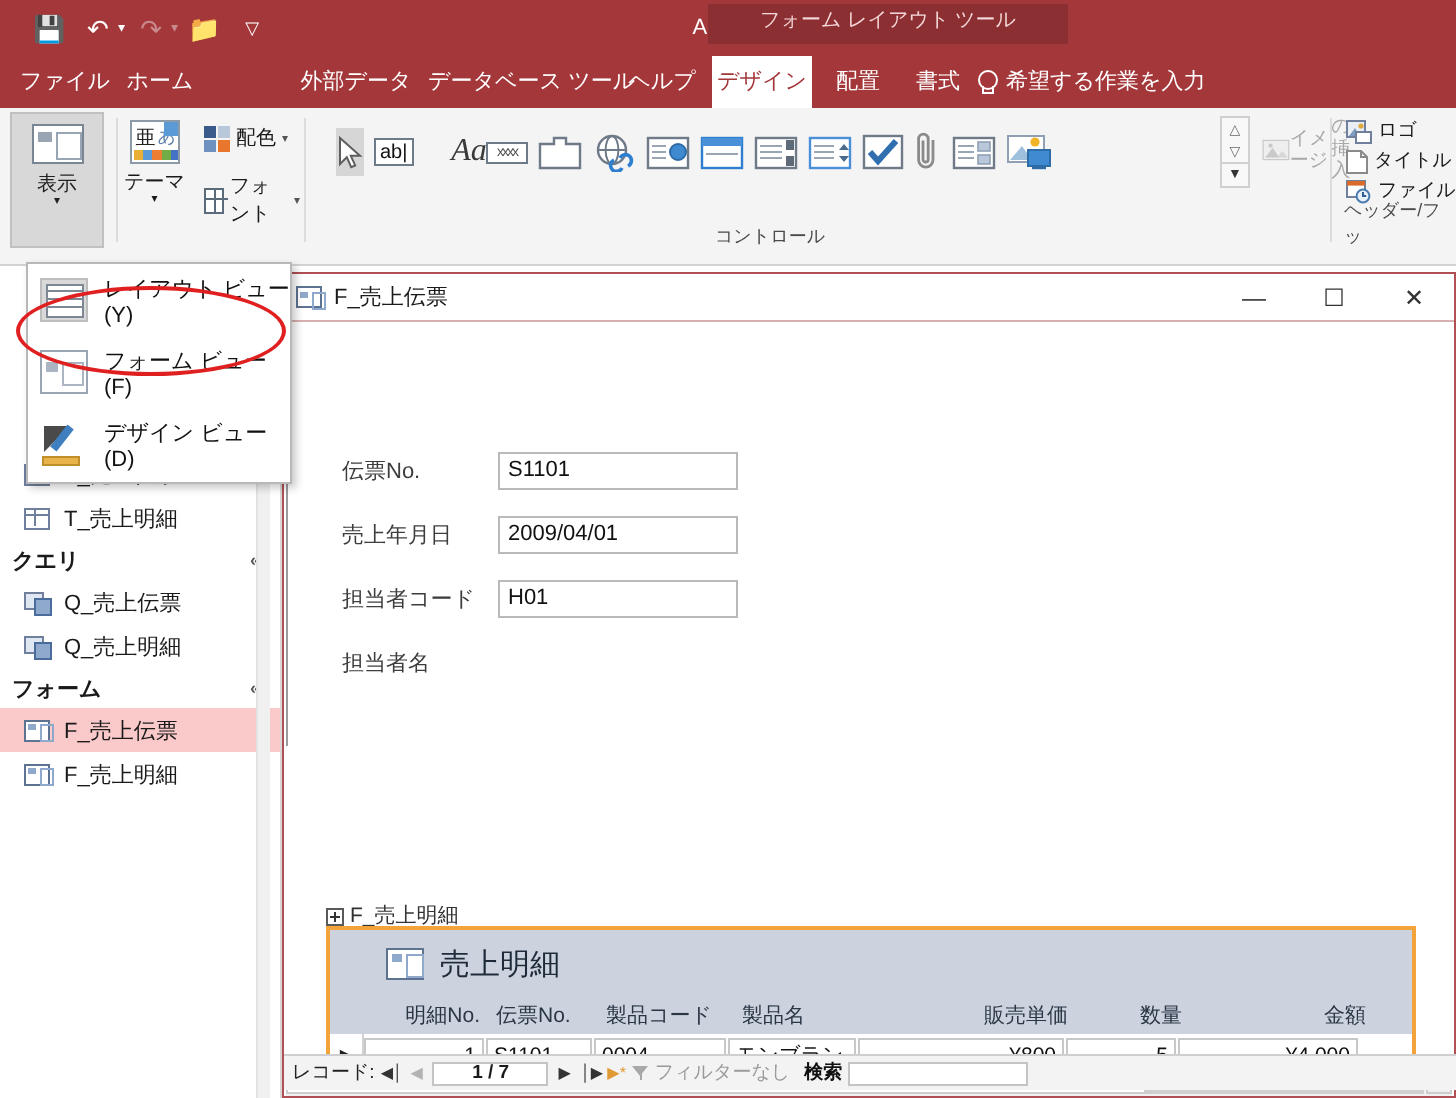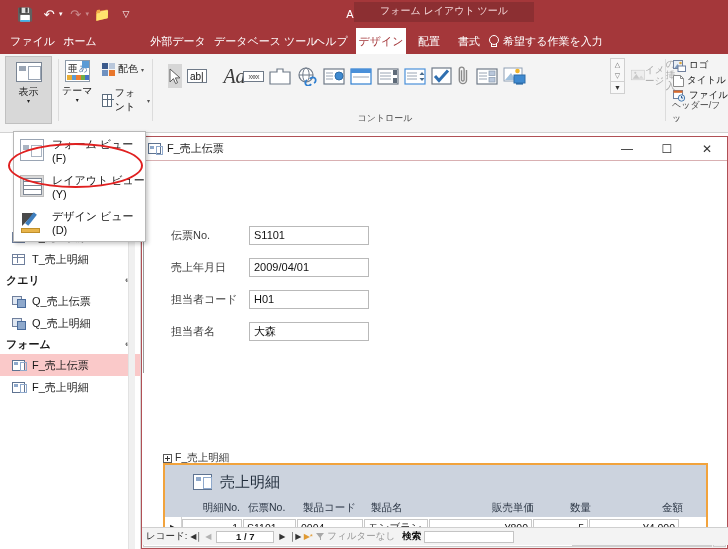--- a/index.html
+++ b/index.html
@@ -372,21 +372,21 @@
     <div id="ctrl-gal">
       <div class="cbox sel">
         <svg width="14" height="17" viewBox="0 0 14 17">
             <path d="M2 1 L2 14 L5.4 10.6 L7.6 15.6 L9.6 14.7 L7.4 9.9 L12 9.9 Z" fill="#fff" stroke="#5e5e5e" stroke-width="1"></path>
           </svg>
       </div>
       <div class="cbox">
         <div class="g-rect" style="width:20px;height:14px;display:flex;align-items:center;padding-left:2px;font-size:10px;color:#111;">ab|</div>
       </div>
       <div class="cbox">
-        <div style="font-family:'Liberation Serif',serif;font-style:italic;font-size:20px;color:#3a3a3a;margin-left:19px;">Aa</div>
+        <div style="font-family:'Liberation Serif',serif;font-style:italic;font-size:16px;color:#3a3a3a;margin-left:19px;">Aa</div>
       </div>
       <div class="cbox">
         <div class="g-rect" style="width:21px;height:11px;display:flex;align-items:center;justify-content:center;font-size:7px;letter-spacing:-1px;color:#555;">xxxx</div>
       </div>
       <div class="cbox">
         <svg width="22" height="17" viewBox="0 0 22 17">
             <path d="M1 4 h7 v-3 h6 v3 h7 v12 h-20 Z" fill="#fff" stroke="#6f7a88" stroke-width="1.2"></path>
           </svg>
       </div>
       <div class="cbox">
@@ -578,21 +578,20 @@
     <div class="frow" style="top:66px;">
       <span class="flabel">売上年月日</span>
       <span class="finput">2009/04/01</span>
     </div>
     <div class="frow" style="top:98px;">
       <span class="flabel">担当者コード</span>
       <span class="finput">H01</span>
     </div>
     <div class="frow" style="top:130px;">
       <span class="flabel">担当者名</span>
-      <span class="finput">大森</span>
     </div>
 
     <div id="subform-label">
       <span class="plusbox"></span>
       <span>F_売上明細</span>
     </div>
 
     <div id="subform">
       <div id="sub-header">
         <span class="ico-form-lg"></span>
@@ -672,33 +671,33 @@
   <span class="navfilter">
     <span class="funnel"></span>
     <span>フィルターなし</span>
   </span>
   <span class="navsearchlbl" style="margin-left:4px;">検索</span>
   <span class="navsearchbox"></span>
 </div>
 
 <div id="view-menu">
   <div class="vm-item">
-    <span class="vm-ico formv"></span>
-    <span>フォーム ビュー(F)</span>
-  </div>
-  <div class="vm-item">
     <span class="vm-ico layoutv">
       <span class="bd"></span>
       <span class="ln" style="top:5px;"></span>
         <span class="ln" style="top:9px;"></span>
         <span class="ln" style="top:13px;"></span>
     </span>
     <span>レイアウト ビュー(Y)</span>
   </div>
   <div class="vm-item">
+    <span class="vm-ico formv"></span>
+    <span>フォーム ビュー(F)</span>
+  </div>
+  <div class="vm-item">
     <span class="vm-ico designv">
       <span class="tri"></span>
         <span class="pen"></span>
         <span class="ruler"></span>
     </span>
     <span>デザイン ビュー(D)</span>
   </div>
 </div>
 
 <div id="ellipse"></div>

